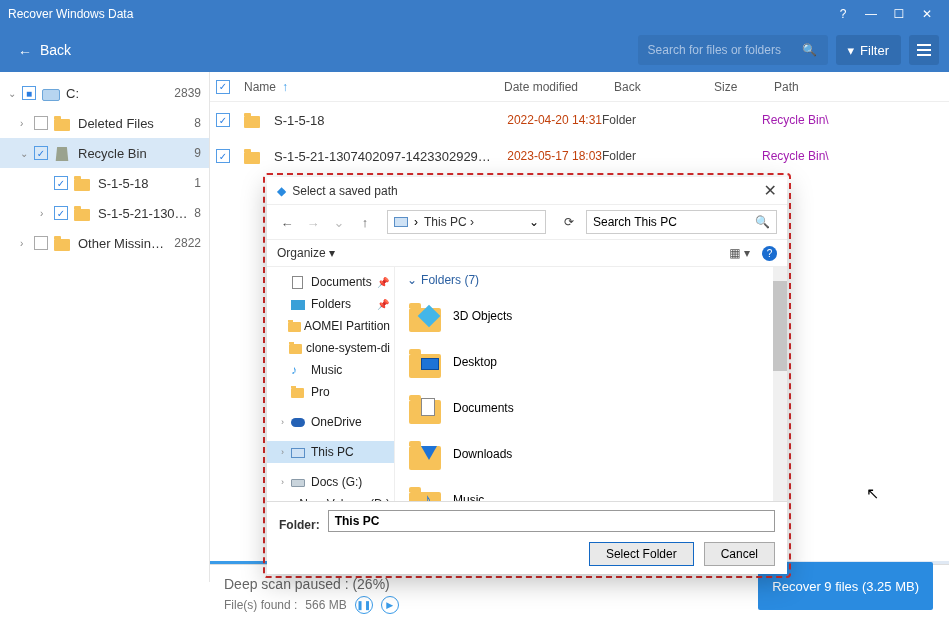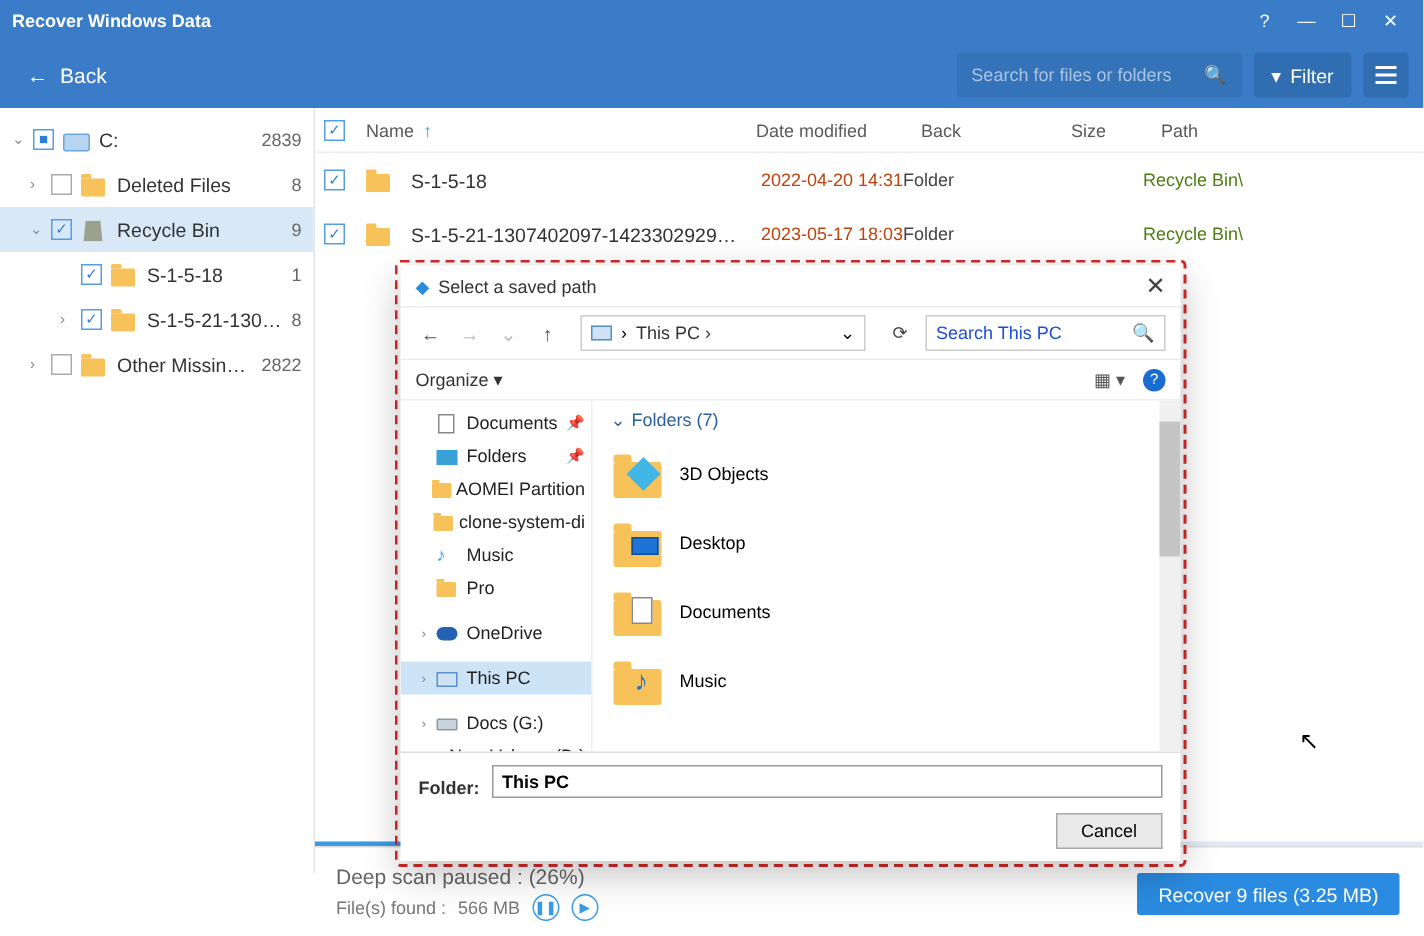--- a/index.html
+++ b/index.html
@@ -1,19 +1,19 @@
 <!DOCTYPE html>
 <html><head>
 <meta charset="utf-8">
 <style>
 * { margin: 0; padding: 0; box-sizing: border-box; font-family: "Segoe UI", Arial, sans-serif; }
 body { width: 949px; height: 624px; overflow: hidden; background: #fff; position: relative; }
 
 .titlebar { height: 28px; background: #3a7cc7; color: #fff; display: flex; align-items: center; padding: 0 8px; font-size: 12px; }
-.titlebar .title { flex: 1; font-weight: bold; }
+.titlebar .title { flex: 1; }
 .titlebar .winbtn { width: 28px; height: 20px; display: flex; align-items: center; justify-content: center; cursor: pointer; }
 
 .toolbar { height: 44px; background: #3a7cc7; display: flex; align-items: center; padding: 0 10px; gap: 8px; }
 .back-btn { color: #fff; display: flex; align-items: center; gap: 8px; font-size: 14px; cursor: pointer; padding: 4px 8px; }
 .spacer { flex: 1; }
 .search-box { width: 190px; height: 30px; background: #3573b9; border-radius: 3px; display: flex; align-items: center; padding: 0 10px; color: #a9c3e3; font-size: 12px; }
 .search-box span.text { flex: 1; }
 .filter-btn { height: 30px; background: #316db1; color: #fff; border-radius: 3px; display: flex; align-items: center; padding: 0 12px; gap: 6px; font-size: 13px; cursor: pointer; }
 .menu-btn { width: 30px; height: 30px; background: #316db1; border-radius: 3px; display: flex; flex-direction: column; align-items: center; justify-content: center; gap: 3px; cursor: pointer; }
 .menu-btn div { width: 14px; height: 2px; background: #fff; }
@@ -47,43 +47,43 @@
 .col-size { width: 60px; }
 .col-path { flex: 1; }
 
 .file-row { display: flex; align-items: center; height: 36px; font-size: 13px; color: #333; padding: 0 6px; }
 .file-row .cb { width: 14px; height: 14px; border: 1px solid #559de6; margin-right: 14px; display: flex; align-items: center; justify-content: center; font-size: 10px; color: #2a7de1; }
 .file-row .icon { width: 20px; height: 16px; margin-right: 10px; position: relative; }
 .file-row .name { width: 218px; white-space: nowrap; overflow: hidden; text-overflow: ellipsis; }
 .file-row .date { width: 110px; color: #c2410c; font-size: 12px; text-align: right; }
 .file-row .type { width: 100px; color: #444; font-size: 12px; }
 .file-row .size { width: 60px; }
-.file-row .path { flex: 1; color: #4d7c0f; font-size: 12px; }
+.file-row .path { flex: 1; color: #a21caf; font-size: 12px; }
 
 .bottombar { position: absolute; bottom: 0; left: 210px; right: 0; height: 60px; border-top: 1px solid #ddd; padding: 6px 14px; font-size: 13px; color: #555; display: flex; flex-direction: column; justify-content: center; }
 .progress { position: absolute; bottom: 60px; left: 210px; right: 0; height: 3px; background: #e0e9f4; }
 .progress .bar { height: 100%; width: 26%; background: #3a9be8; }
 .bottombar .line1 { color: #666; font-size: 14px; }
 .bottombar .line2 { display: flex; align-items: center; gap: 8px; margin-top: 4px; font-size: 12px; color: #777; }
 .ctl { width: 18px; height: 18px; border: 1.5px solid #3a9be8; border-radius: 50%; display: flex; align-items: center; justify-content: center; color: #3a9be8; font-size: 9px; cursor: pointer; }
-.recover-btn { position: absolute; right: 16px; bottom: 14px; height: 28px; background: #2a8be0; color: #fff; font-size: 13px; display: flex; align-items: center; padding: 0 14px; border-radius: 2px; cursor: pointer; }
+.recover-btn { position: absolute; right: 16px; bottom: 14px; height: 48px; background: #2a8be0; color: #fff; font-size: 13px; display: flex; align-items: center; padding: 0 14px; border-radius: 2px; cursor: pointer; }
 
 
 .dialog-border { position: absolute; left: 263px; top: 173px; width: 528px; height: 405px; border: 2px dashed #d42a2a; border-radius: 4px; pointer-events: none; }
 .dialog { position: absolute; left: 267px; top: 177px; width: 520px; height: 397px; background: #fff; box-shadow: 0 8px 24px rgba(0,0,0,.25); display: flex; flex-direction: column; font-size: 12px; }
 .dlg-title { height: 28px; display: flex; align-items: center; padding: 0 10px; border-bottom: 1px solid #eee; color: #333; }
 .dlg-title .t { margin-left: 6px; flex: 1; }
 .dlg-close { font-size: 16px; cursor: pointer; color: #444; }
 .dlg-nav { height: 34px; display: flex; align-items: center; padding: 0 10px; gap: 6px; }
 .navbtn { width: 20px; text-align: center; color: #555; cursor: pointer; font-size: 13px; }
 .navbtn.dis { color: #bbb; }
 .addr { flex: 1; height: 24px; border: 1px solid #ccc; display: flex; align-items: center; padding: 0 6px; gap: 6px; margin: 0 6px; }
 .addr .txt { flex: 1; color: #333; }
 .refresh { width: 22px; text-align: center; color: #444; cursor: pointer; }
-.dlg-search { width: 160px; height: 24px; border: 1px solid #ccc; display: flex; align-items: center; padding: 0 6px; color: #1d4ed8; }
+.dlg-search { width: 191px; height: 24px; border: 1px solid #ccc; display: flex; align-items: center; padding: 0 6px; color: #000000; }
 .dlg-search .txt { flex: 1; }
 .dlg-toolbar { height: 28px; border-top: 1px solid #eee; border-bottom: 1px solid #eee; display: flex; align-items: center; padding: 0 10px; color: #333; }
 .dlg-toolbar .org { cursor: pointer; }
 .dlg-toolbar .right { margin-left: auto; display: flex; align-items: center; gap: 12px; }
 .viewbtn { color: #555; cursor: pointer; }
 .help { width: 15px; height: 15px; border-radius: 50%; background: #1a6dd0; color: #fff; font-size: 10px; display: flex; align-items: center; justify-content: center; cursor: pointer; }
 
 .dlg-body { flex: 1; display: flex; overflow: hidden; }
 .dlg-tree { width: 128px; border-right: 1px solid #eee; overflow: hidden; padding: 4px 0; }
 .dlg-tree-row { display: flex; align-items: center; height: 22px; padding: 0 4px 0 14px; cursor: pointer; color: #222; white-space: nowrap; }
@@ -395,35 +395,43 @@
       <div class="dlg-item">
           <div class="bigicon">
             <div class="big-folder"></div>
             <div class="overlay-doc"></div>
           </div>
           <span>Documents</span>
         </div>
       <div class="dlg-item">
           <div class="bigicon">
             <div class="big-folder"></div>
+            <div class="overlay-dl"></div>
+          </div>
+          <span>Downloads</span>
+        </div>
+      <div class="dlg-item">
+          <div class="bigicon">
+            <div class="big-folder"></div>
             <div class="overlay-mus">♪</div>
           </div>
           <span>Music</span>
         </div>
       <div class="dlg-scroll">
           <div class="thumb"></div>
         </div>
     </div>
   </div>
   <div class="dlg-footer">
     <div class="folder-field">
       <label>Folder:</label>
       <div class="input">
           <span>This PC</span>
         </div>
     </div>
     <div class="dlg-buttons">
+      <div class="dlg-btn primary">Select Folder</div>
       <div class="dlg-btn">Cancel</div>
     </div>
   </div>
 </div>
 
 <div class="cursor">↖</div>
 
 </body></html>

